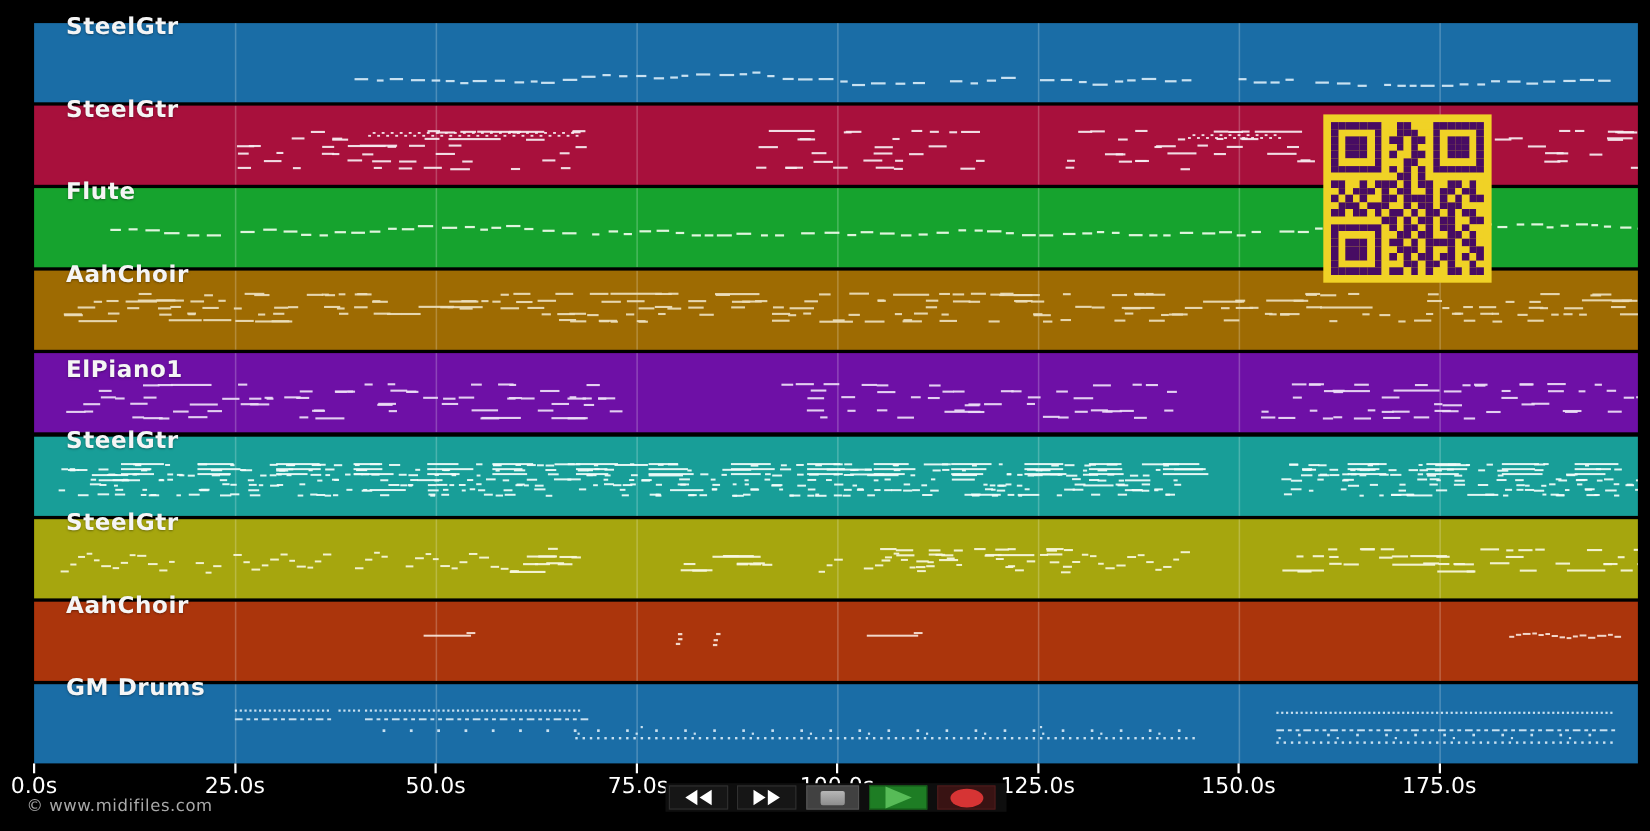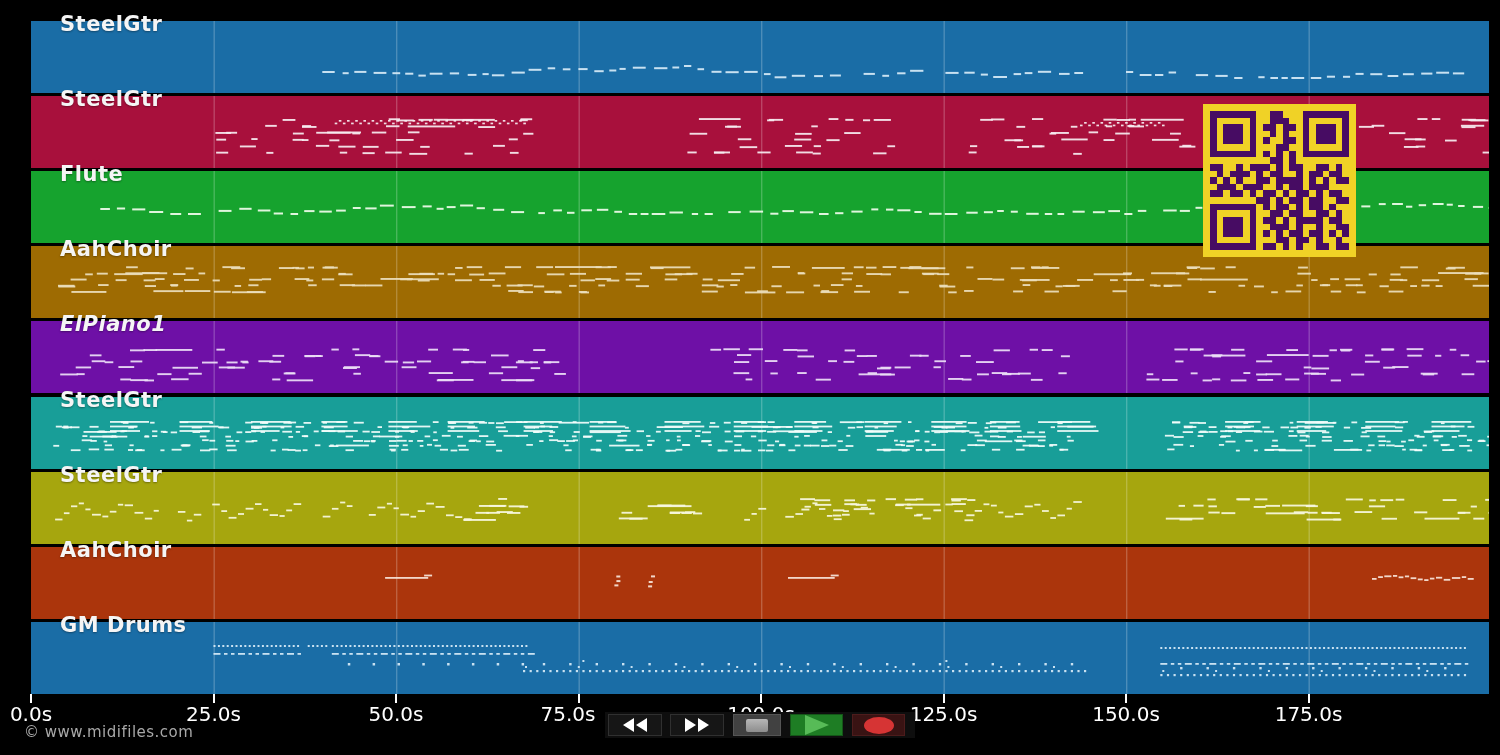--- a/index.html
+++ b/index.html
@@ -1952,21 +1952,21 @@
     </div>
 
   <div id="axis">
       <div class="tickmark" style="left: 30px;"></div>
       <div class="ticklabel" style="left: 31px;">0.0s</div>
       <div class="tickmark" style="left: 212.5px;"></div>
       <div class="ticklabel" style="left: 213.5px;">25.0s</div>
       <div class="tickmark" style="left: 395px;"></div>
       <div class="ticklabel" style="left: 396px;">50.0s</div>
       <div class="tickmark" style="left: 577.5px;"></div>
-      <div class="ticklabel" style="left: 568px;">75.0s</div>
+      <div class="ticklabel" style="left: 580px;">75.0s</div>
       <div class="tickmark" style="left: 760px;"></div>
       <div class="ticklabel" style="left: 761px;">100.0s</div>
       <div class="tickmark" style="left: 942.5px;"></div>
       <div class="ticklabel" style="left: 943.5px;">125.0s</div>
       <div class="tickmark" style="left: 1125px;"></div>
       <div class="ticklabel" style="left: 1126px;">150.0s</div>
       <div class="tickmark" style="left: 1307.5px;"></div>
       <div class="ticklabel" style="left: 1308.5px;">175.0s</div>
     </div>
 
@@ -2439,18 +2439,18 @@
         <div class="qm" style="background: rgb(240, 210, 38);"></div>
         <div class="qm" style="background: rgb(71, 12, 99);"></div>
         <div class="qm" style="background: rgb(71, 12, 99);"></div>
       </div>
     </div>
 
 <div class="lane-label" style="top: 12px;">SteelGtr</div>
     <div class="lane-label" style="top: 87px;">SteelGtr</div>
     <div class="lane-label" style="top: 162px;">Flute</div>
     <div class="lane-label" style="top: 237px;">AahChoir</div>
-    <div class="lane-label" style="top: 312px; font-style: italic;">ElPiano1</div>
+    <div class="lane-label" style="top: 324px;">ElPiano1</div>
     <div class="lane-label" style="top: 388px;">SteelGtr</div>
     <div class="lane-label" style="top: 463px;">SteelGtr</div>
     <div class="lane-label" style="top: 538px;">AahChoir</div>
     <div class="lane-label" style="top: 613px;">GM Drums</div>
   </div>
 
 </body></html>

